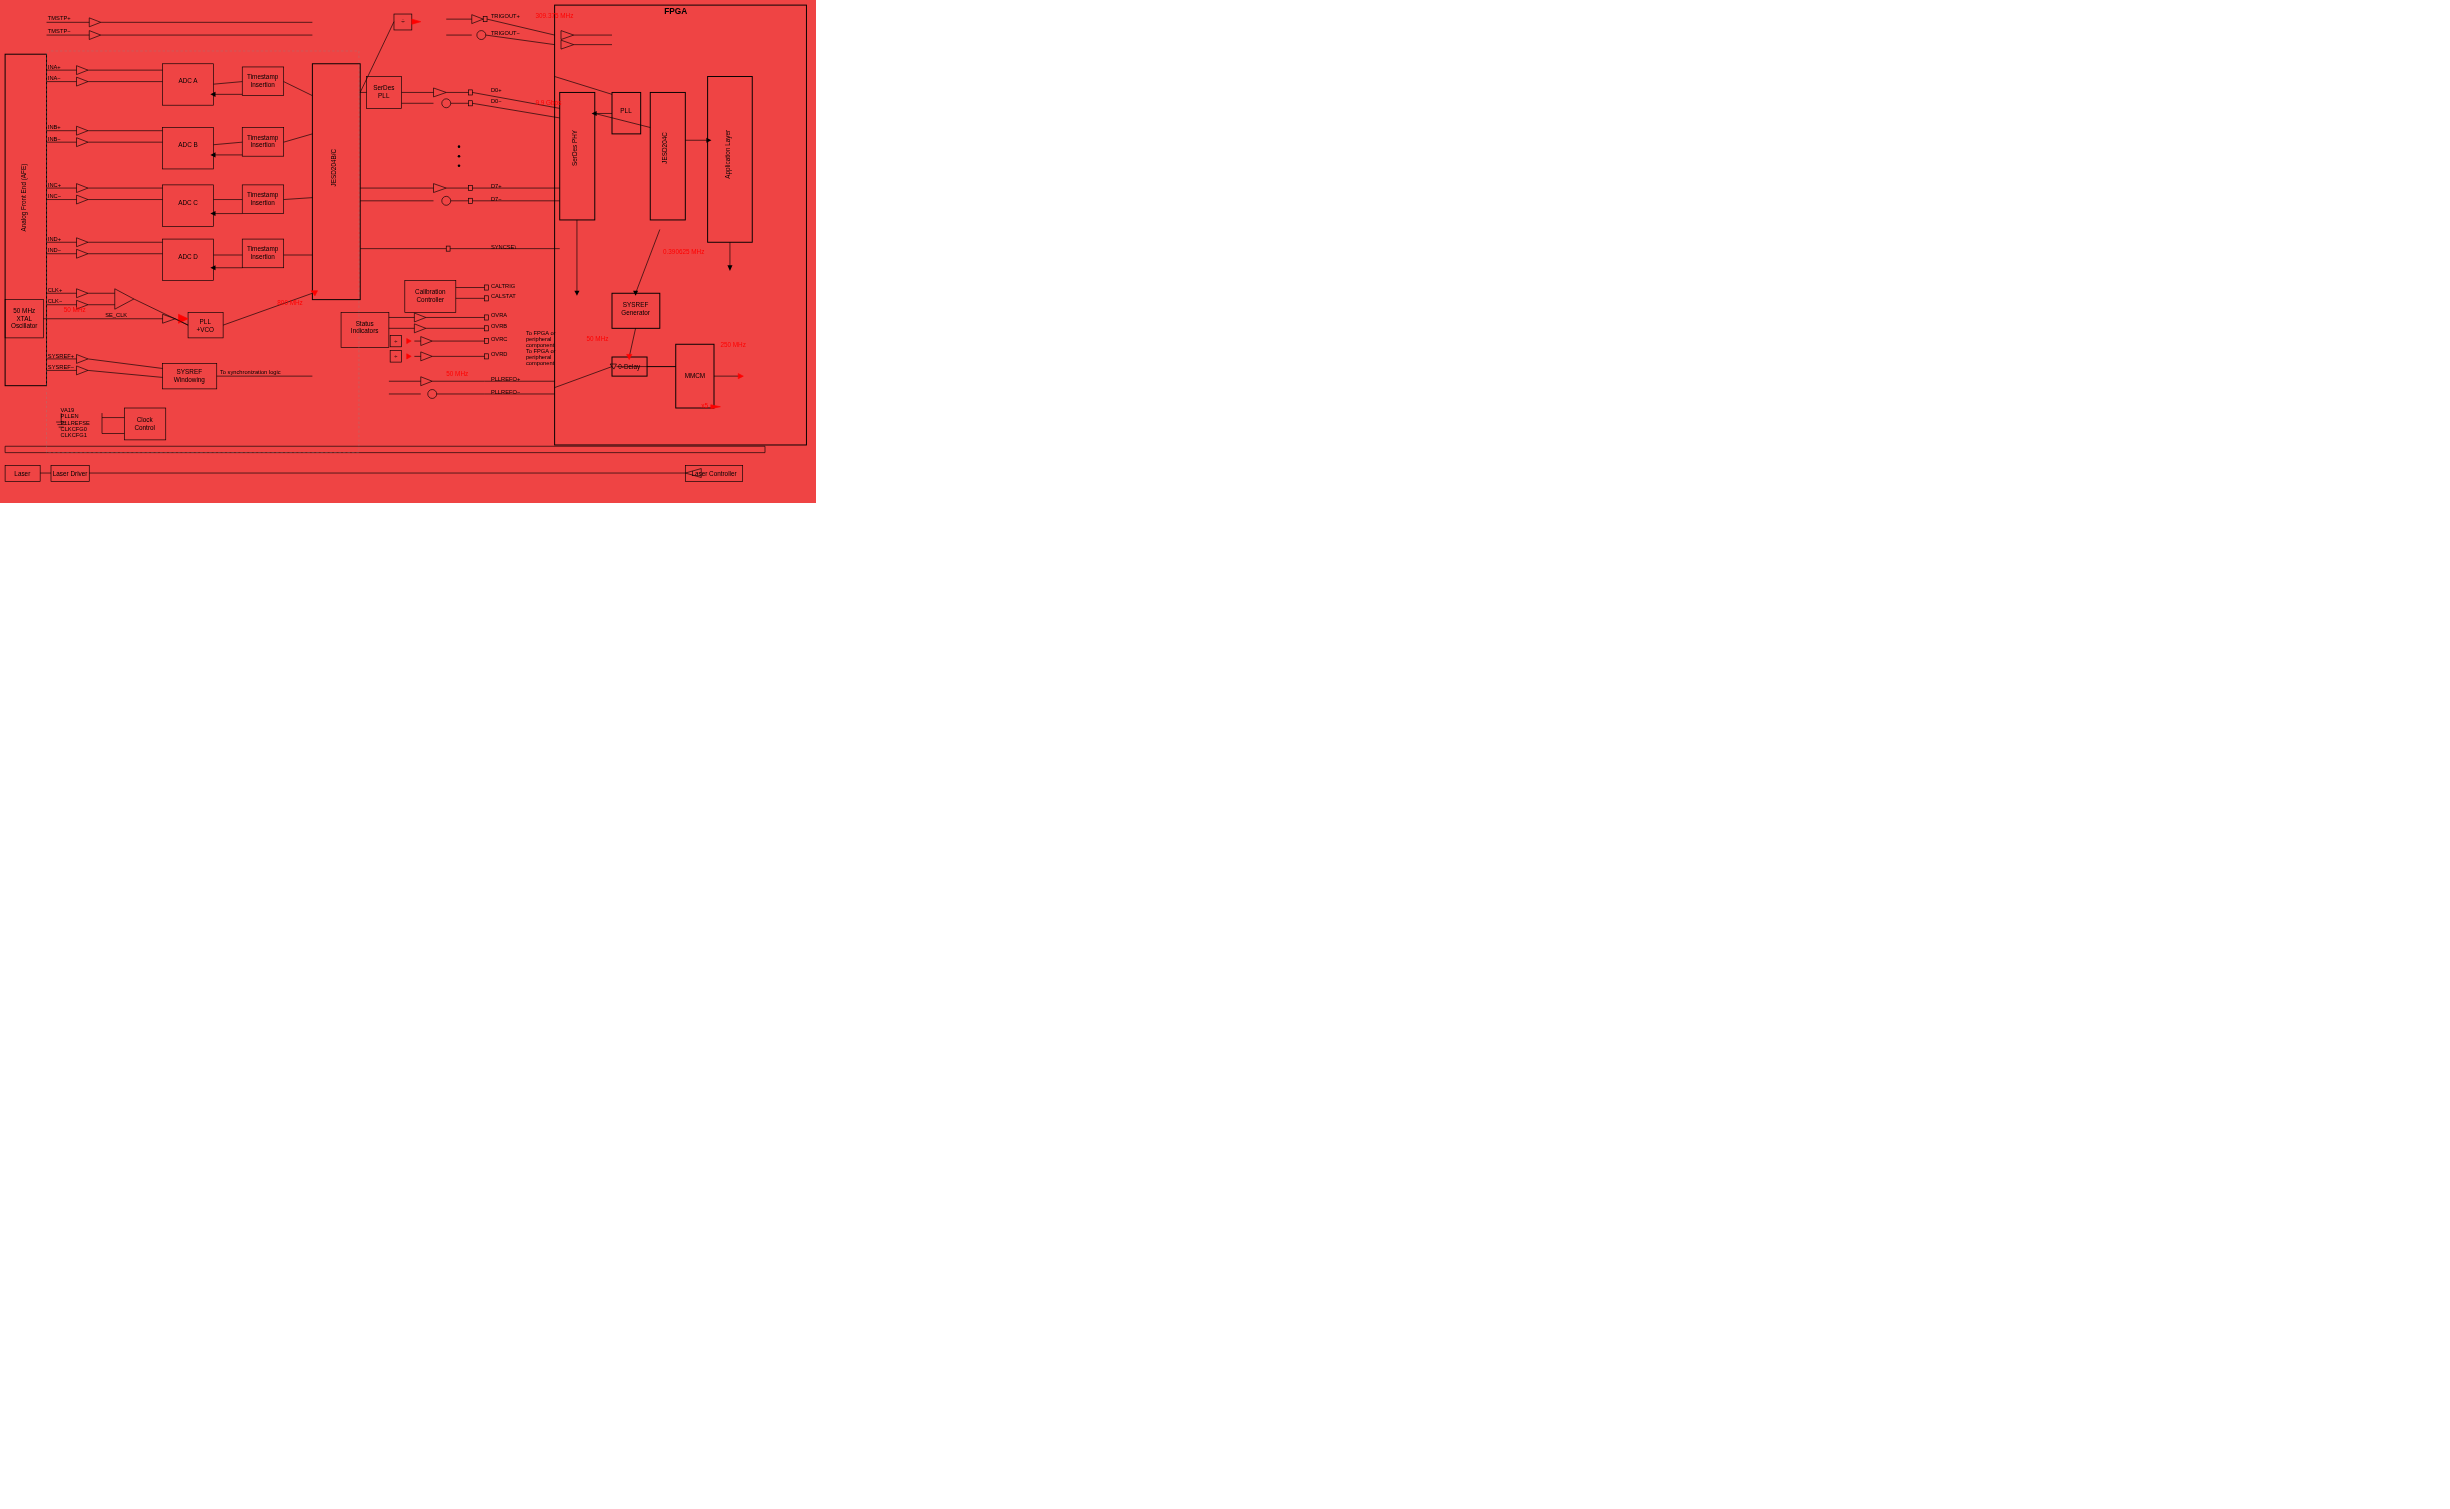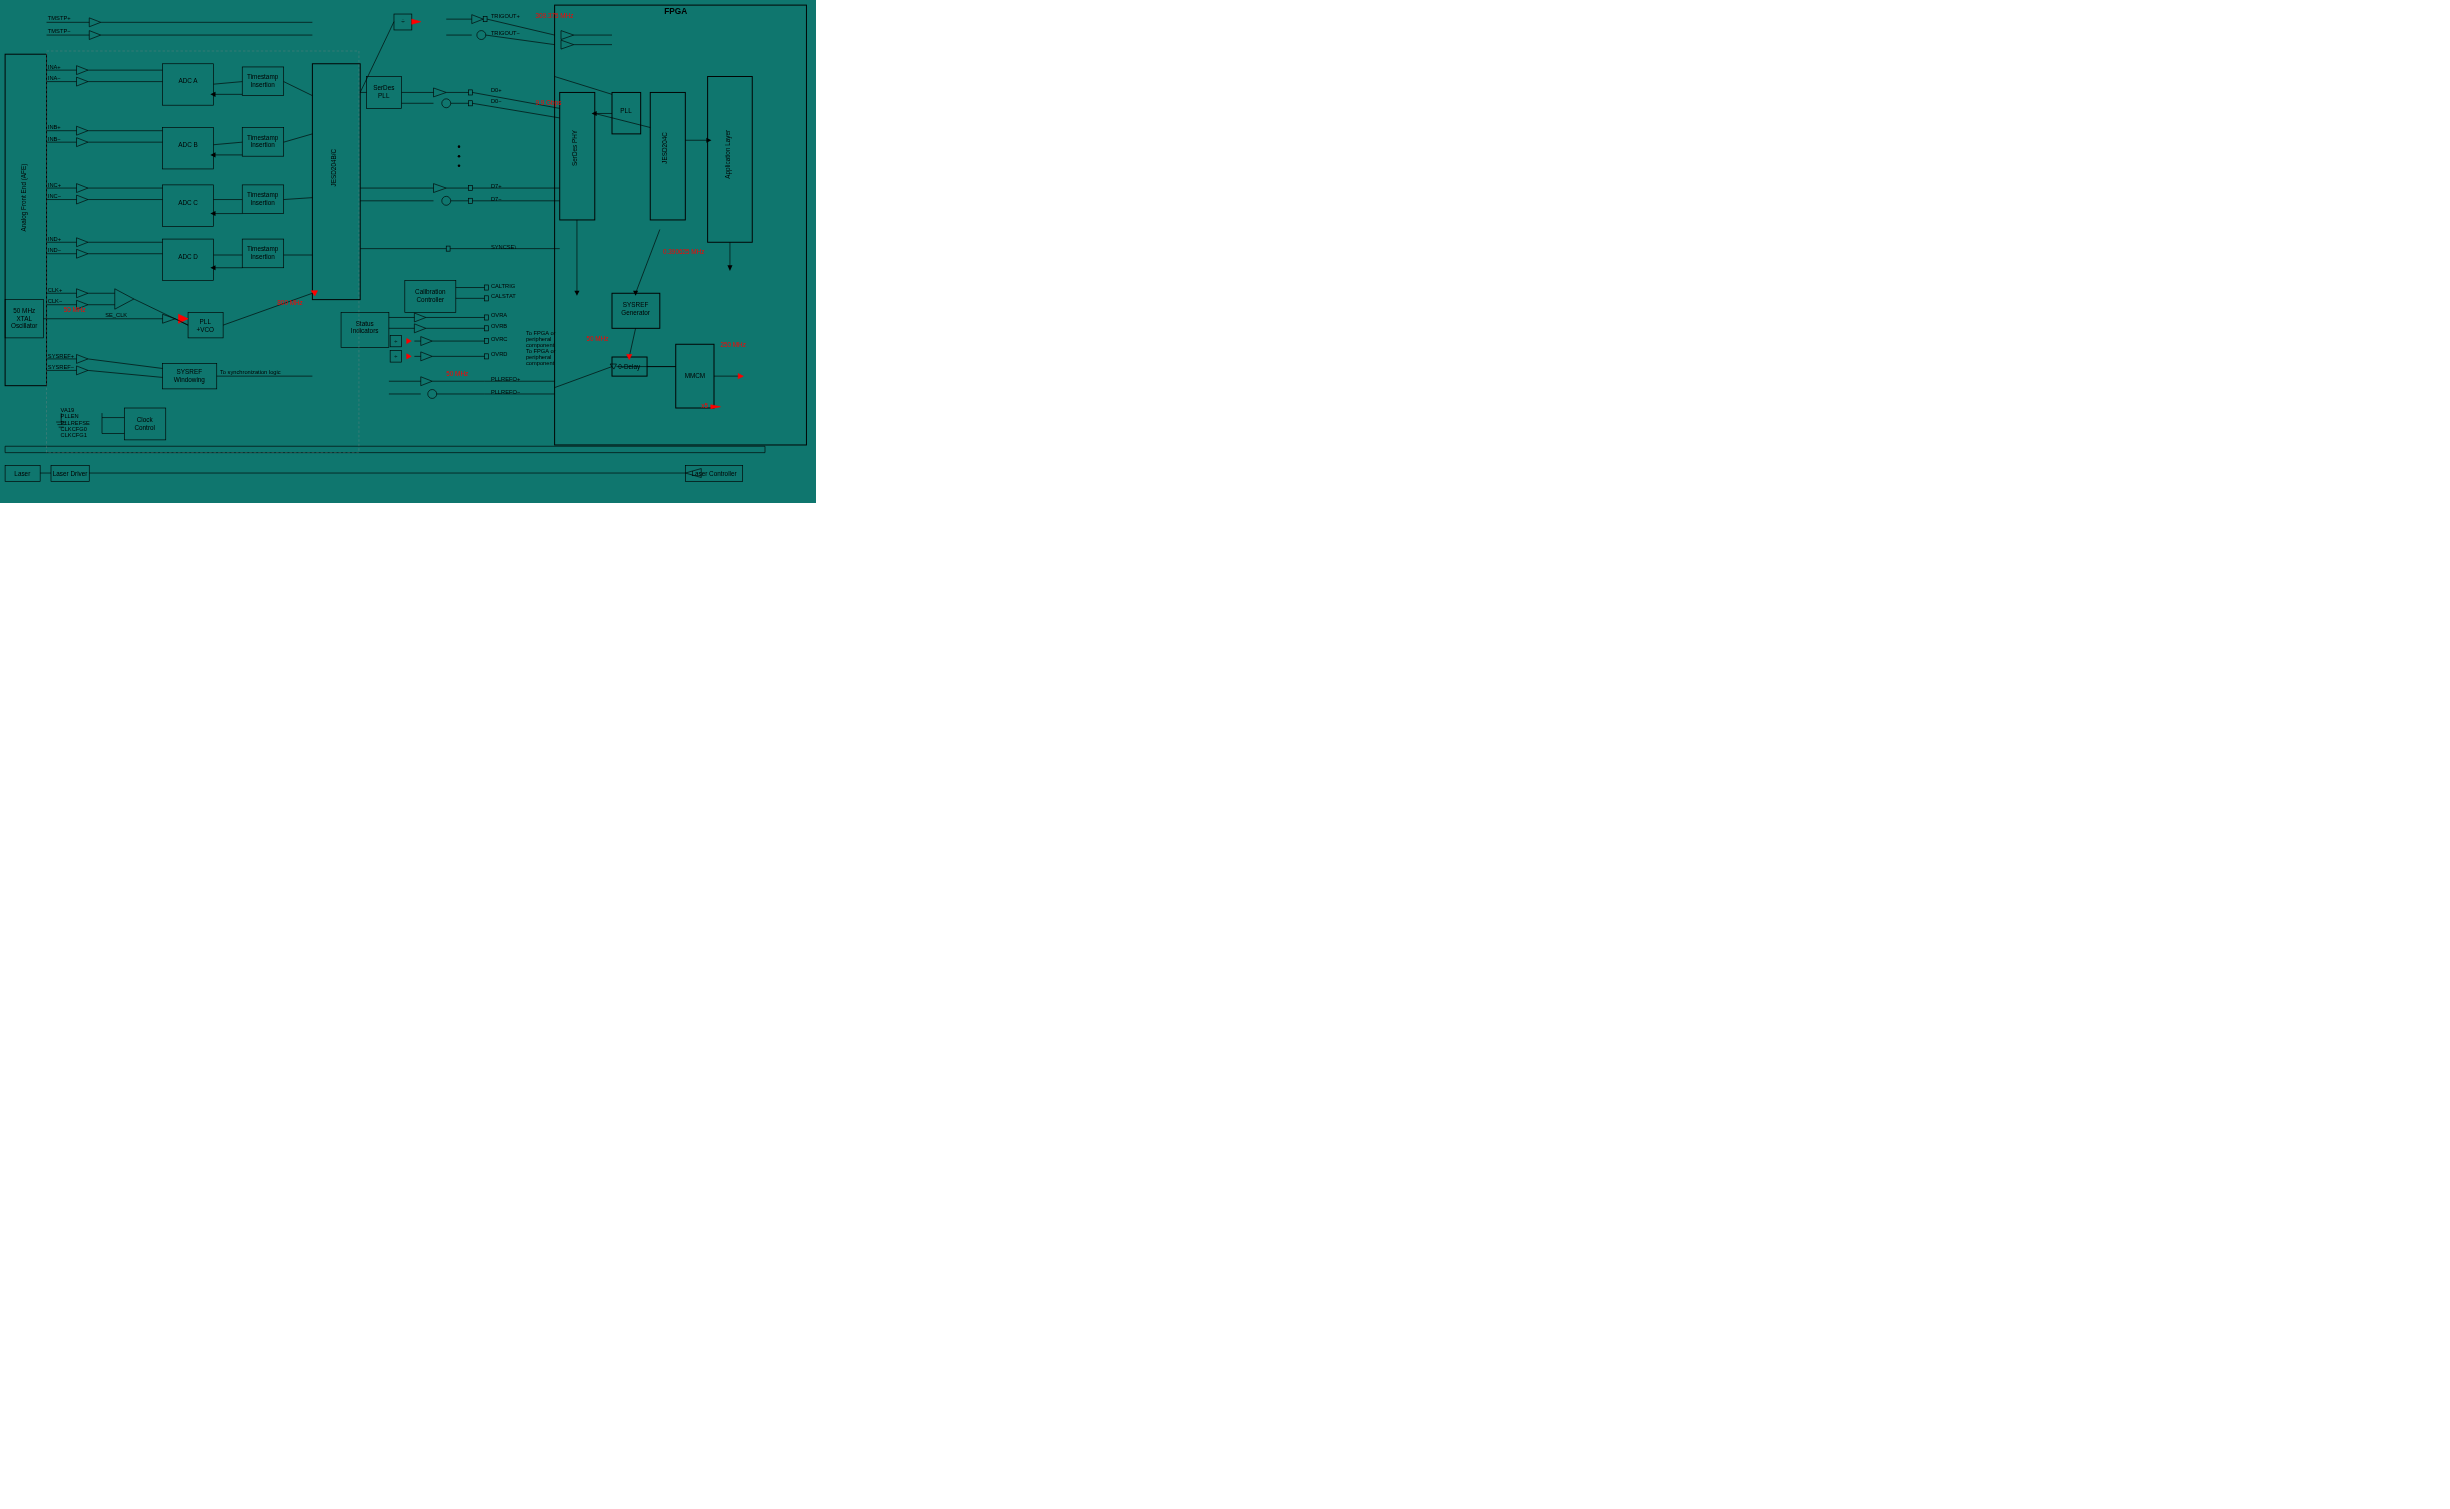--- a/index.html
+++ b/index.html
@@ -9,21 +9,21 @@
       font-size: 7px;
       width: 816px;
       height: 503px;
       overflow: hidden;
       position: relative;
     }
     #diagram-container {
       position: relative;
       width: 816px;
       height: 503px;
-      background: #0f766e;
+      background: #ef4444;
       padding-left: 22px;
     }
     svg {
       position: absolute;
       top: 0; left: 0;
       width: 100%;
       height: 100%;
     }
     .block-label {
       font-family: Arial, sans-serif;

